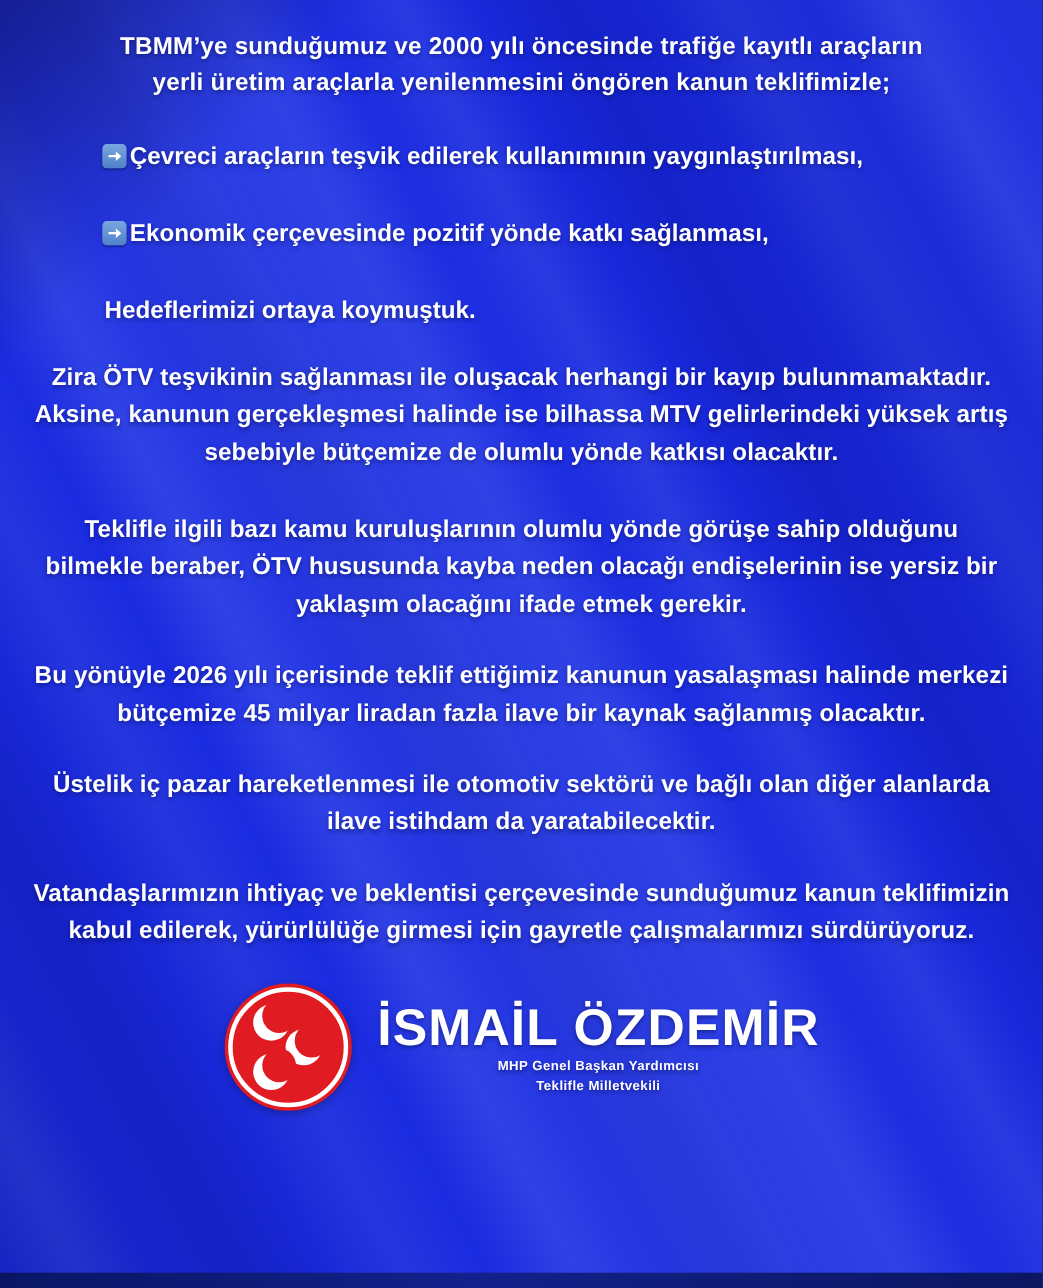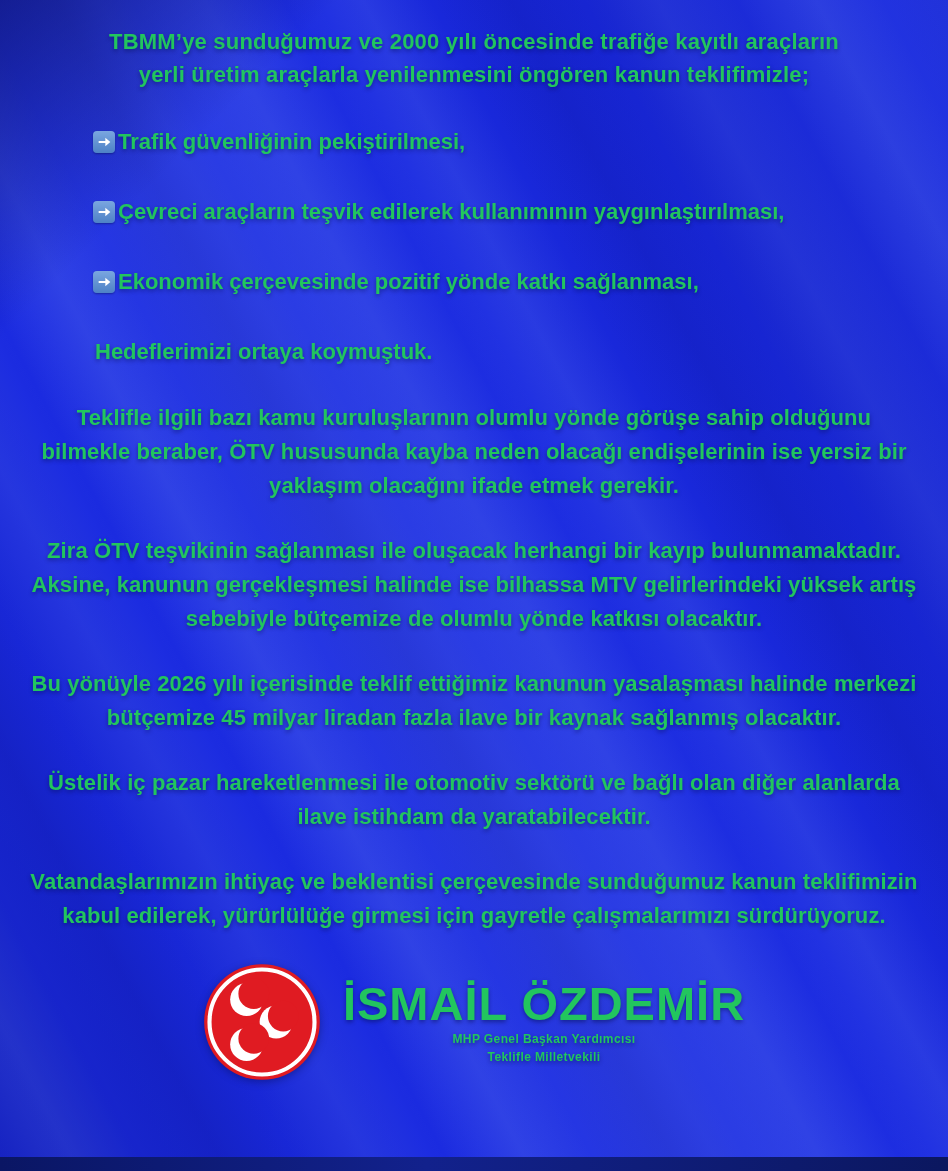--- a/index.html
+++ b/index.html
@@ -5,21 +5,21 @@
   * { margin: 0; padding: 0; box-sizing: border-box; }
   html, body { background: #222; }
   .canvas {
     position: relative;
     width: 948px;
     height: 1171px;
     margin: 0 auto;
     overflow: hidden;
     background-color: #1a2ae0;
     font-family: "Liberation Sans", "DejaVu Sans", sans-serif;
-    color: #22c55e;
+    color: #ffffff;
   }
   .bg-streaks {
     position: absolute;
     inset: 0;
     background-image:
       linear-gradient(135deg, rgba(5,9,85,0.55) 0%, rgba(5,9,85,0.0) 16%),
       linear-gradient(62deg,
         rgba(0,0,70,0.20) 0%,
         rgba(0,0,0,0) 28%,
         rgba(145,175,255,0.16) 46%,
@@ -131,44 +131,36 @@
 
     <p class="intro">TBMM’ye sunduğumuz ve 2000 yılı öncesinde trafiğe kayıtlı araçların yerli üretim araçlarla yenilenmesini öngören kanun teklifimizle;</p>
 
     <ul class="bullets">
       <li class="bullet">
         <span class="arrow-icon">
           <svg width="16" height="16" viewBox="0 0 24 24">
               <path d="M4 10.5h10V5.5l7.5 6.5-7.5 6.5v-5H4z" fill="#ffffff"></path>
             </svg>
         </span>
-        <span>Trafik güvenliğinin pekiştirilmesi,</span>
-      </li>
-      <li class="bullet">
-        <span class="arrow-icon">
-          <svg width="16" height="16" viewBox="0 0 24 24">
-              <path d="M4 10.5h10V5.5l7.5 6.5-7.5 6.5v-5H4z" fill="#ffffff"></path>
-            </svg>
-        </span>
         <span>Çevreci araçların teşvik edilerek kullanımının yaygınlaştırılması,</span>
       </li>
       <li class="bullet">
         <span class="arrow-icon">
           <svg width="16" height="16" viewBox="0 0 24 24">
               <path d="M4 10.5h10V5.5l7.5 6.5-7.5 6.5v-5H4z" fill="#ffffff"></path>
             </svg>
         </span>
         <span>Ekonomik çerçevesinde pozitif yönde katkı sağlanması,</span>
       </li>
     </ul>
 
     <p class="goals">Hedeflerimizi ortaya koymuştuk.</p>
 
+    <p class="para">Zira ÖTV teşvikinin sağlanması ile oluşacak herhangi bir kayıp bulunmamaktadır. Aksine, kanunun gerçekleşmesi halinde ise bilhassa MTV gelirlerindeki yüksek artış sebebiyle bütçemize de olumlu yönde katkısı olacaktır.</p>
     <p class="para first">Teklifle ilgili bazı kamu kuruluşlarının olumlu yönde görüşe sahip olduğunu bilmekle beraber, ÖTV hususunda kayba neden olacağı endişelerinin ise yersiz bir yaklaşım olacağını ifade etmek gerekir.</p>
-    <p class="para">Zira ÖTV teşvikinin sağlanması ile oluşacak herhangi bir kayıp bulunmamaktadır. Aksine, kanunun gerçekleşmesi halinde ise bilhassa MTV gelirlerindeki yüksek artış sebebiyle bütçemize de olumlu yönde katkısı olacaktır.</p>
     <p class="para">Bu yönüyle 2026 yılı içerisinde teklif ettiğimiz kanunun yasalaşması halinde merkezi bütçemize 45 milyar liradan fazla ilave bir kaynak sağlanmış olacaktır.</p>
     <p class="para">Üstelik iç pazar hareketlenmesi ile otomotiv sektörü ve bağlı olan diğer alanlarda ilave istihdam da yaratabilecektir.</p>
     <p class="para">Vatandaşlarımızın ihtiyaç ve beklentisi çerçevesinde sunduğumuz kanun teklifimizin kabul edilerek, yürürlülüğe girmesi için gayretle çalışmalarımızı sürdürüyoruz.</p>
 
     <div class="signature">
       <span class="mhp-logo">
         <svg viewBox="0 0 100 100">
           <circle cx="50" cy="50" r="49" fill="#e01b22"></circle>
           <circle cx="50" cy="50" r="44.5" fill="none" stroke="#ffffff" stroke-width="3.5"></circle>
 

